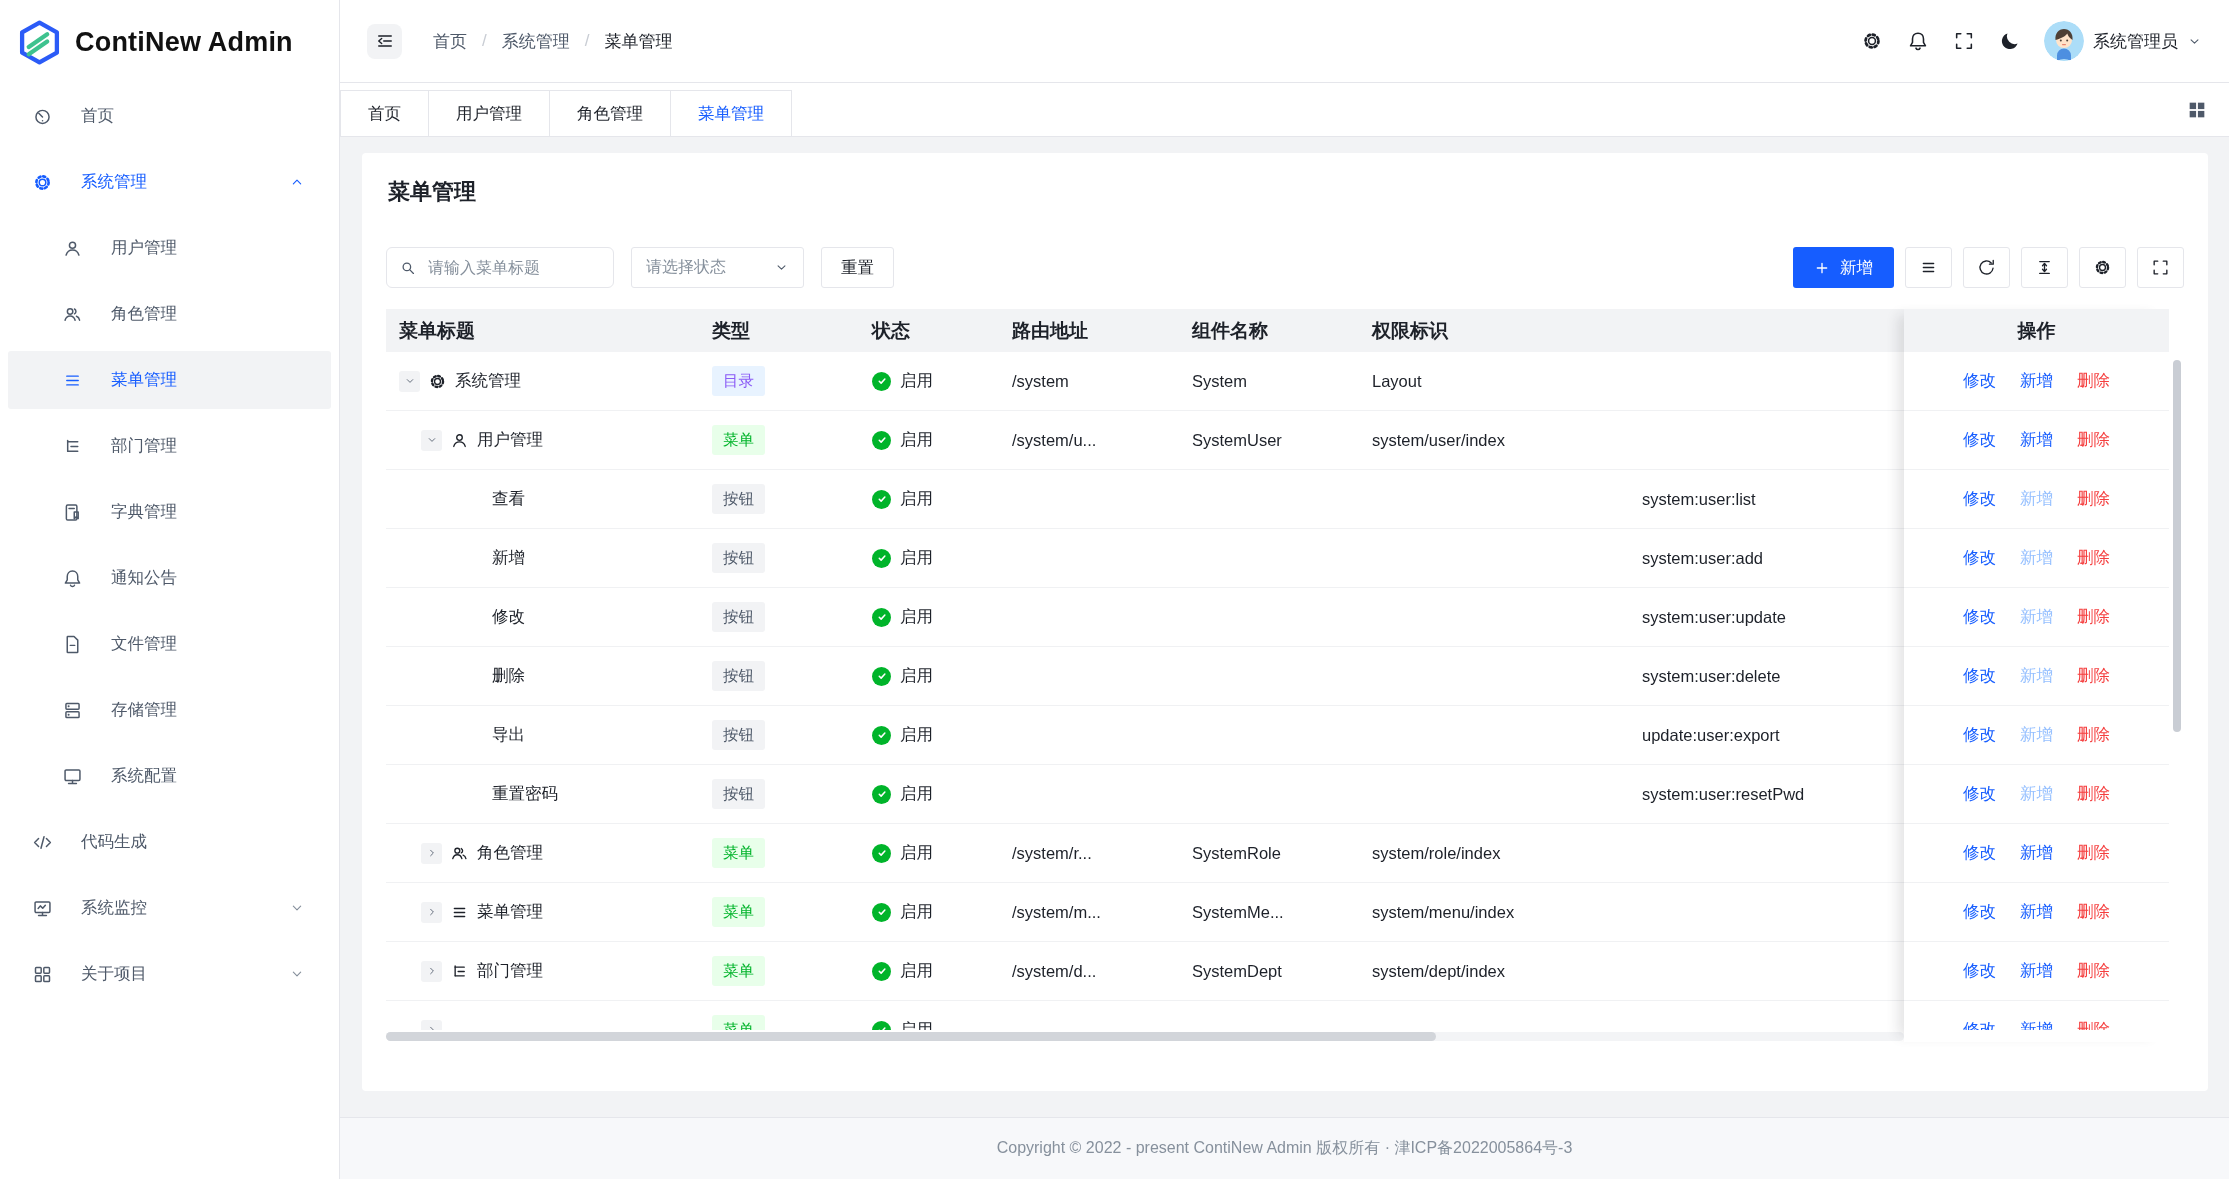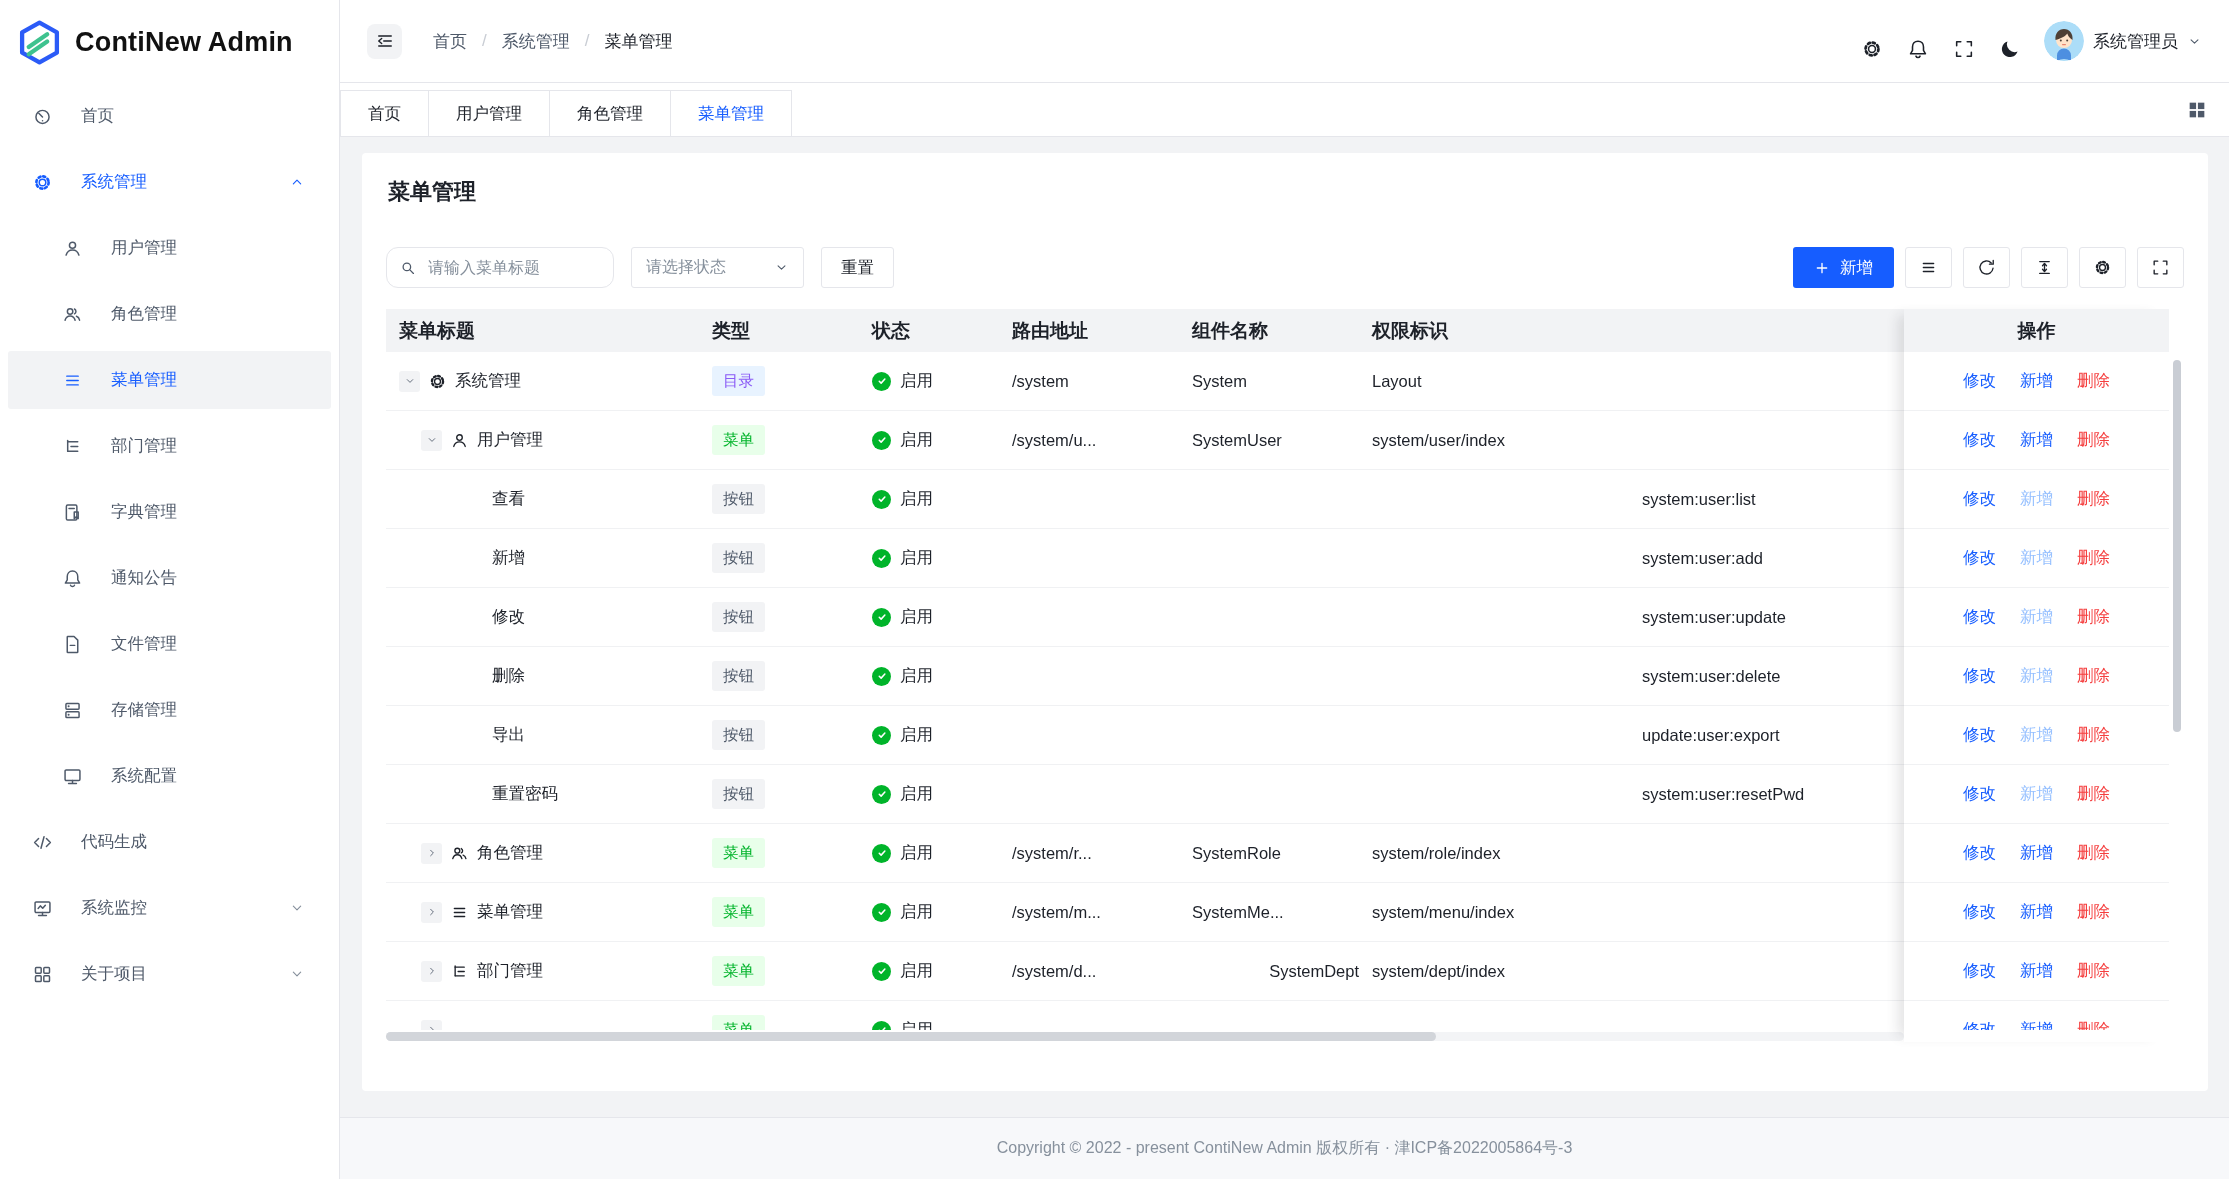--- a/index.html
+++ b/index.html
@@ -28,40 +28,40 @@
   .main{flex:1;min-width:0;display:flex;flex-direction:column}
   
   .topbar{height:83px;flex-shrink:0;background:#fff;border-bottom:1px solid #e5e6eb;display:flex;align-items:center;padding:0 27px}
   .fold-btn{width:35px;height:35px;border:none;border-radius:8px;background:#f2f3f5;color:#1d2129;
     display:flex;align-items:center;justify-content:center;cursor:pointer;flex-shrink:0}
   .fold-btn .ic{width:20px;height:20px}
   .crumbs{display:flex;align-items:center;gap:15px;margin-left:31px;font-size:17px}
   .crumb{color:#4e5969;cursor:pointer;white-space:nowrap}
   .crumb.last{color:#1d2129}
   .crumb-sep{color:#c9cdd4}
-  .topbar-right{margin-left:auto;display:flex;align-items:flex-end;gap:22px}
+  .topbar-right{margin-left:auto;display:flex;align-items:center;gap:22px}
   .tb-btn{background:none;border:none;padding:0;width:24px;height:24px;color:#1d2129;cursor:pointer;display:flex;align-items:center;justify-content:center}
   .tb-btn .ic{width:22px;height:22px}
   .avatar{width:40px;height:40px;border-radius:50%;overflow:hidden;flex-shrink:0;cursor:pointer}
   .user-wrap{display:flex;align-items:center;gap:9px;cursor:pointer}
   .uname{font-size:17px;color:#1d2129;white-space:nowrap}
   .user-wrap .chev{width:15px;height:15px;color:#4e5969;display:flex}
   
   .tabbar{height:54px;flex-shrink:0;background:#fff;border-bottom:1px solid #e5e6eb;display:flex;align-items:flex-end;position:relative}
   .tab{height:46px;padding:0 27px;display:flex;align-items:center;background:#fff;border:1px solid #e5e6eb;
     border-bottom:none;margin-right:-1px;font-size:16.5px;color:#1d2129;cursor:pointer;white-space:nowrap}
   .tab.active{color:#165dff}
   .tab-extra{position:absolute;right:21px;top:16px;width:22px;height:22px;color:#4e5969;background:none;border:none;cursor:pointer;padding:0}
   
   .content{height:980px;flex-shrink:0;padding:16px 21px 0 22px;background:#f2f3f5}
   .card{width:1846px;height:938px;background:#fff;border-radius:4px;padding:24px;position:relative}
   .page-title{margin:0 2px 40px 2px;font-size:22px;font-weight:600;color:#1d2129}
   
   .filterbar{display:flex;align-items:center;margin-bottom:21px}
-  .search-box{width:228px;height:41px;border:1px solid #e5e6eb;border-radius:12px;display:flex;align-items:center;padding:16px 12px;gap:9px;background:#fff}
+  .search-box{width:228px;height:41px;border:1px solid #e5e6eb;border-radius:6px;display:flex;align-items:center;padding:16px 12px;gap:9px;background:#fff}
   .search-box .ic{width:18px;height:18px;color:#4e5969;flex-shrink:0}
   .search-box input{border:none;outline:none;flex:1;min-width:0;font:inherit;font-size:16px;color:#1d2129;background:transparent}
   .search-box input::placeholder{color:#86909c}
   .select-box{width:173px;height:41px;margin-left:17px;border:1px solid #e5e6eb;border-radius:3px;display:flex;align-items:center;
     justify-content:space-between;padding:0 14px;cursor:pointer;background:#fff}
   .select-box .ph{color:#86909c;font-size:16px}
   .select-box .chev{width:15px;height:15px;color:#4e5969;display:flex}
   .reset-btn{margin-left:17px;height:41px;padding:0 19px;background:#fff;border:1px solid #e5e6eb;border-radius:3px;
     font-size:16.5px;color:#1d2129;cursor:pointer}
   .add-btn{margin-left:auto;height:41px;padding:0 21px;border:none;border-radius:3px;background:#165dff;color:#fff;
@@ -822,21 +822,21 @@
                         <svg viewBox="0 0 48 48" fill="none" stroke="currentColor" stroke-width="3.4" stroke-linecap="round" stroke-linejoin="round" class="ic" style="width: 100%; height: 100%;">
                           <path d="M13 25l7.5 7.5L35.5 16" stroke="#fff" stroke-width="6"></path>
                         </svg>
                       </span>
                     </span>
                     <span>启用</span>
                   </div>
                   <div class="td" style="width: 180px;">
                     <span>/system/d...</span>
                   </div>
-                  <div class="td" style="width: 180px; justify-content: flex-end;">
+                  <div class="td" style="width: 180px;">
                     <span>SystemDept</span>
                   </div>
                   <div class="td" style="width: 270px;">
                     <span>system/dept/index</span>
                   </div>
                   <div class="td" style="width: 275px;">
                     <span></span>
                   </div>
                 </div>
                 <div class="tr">

